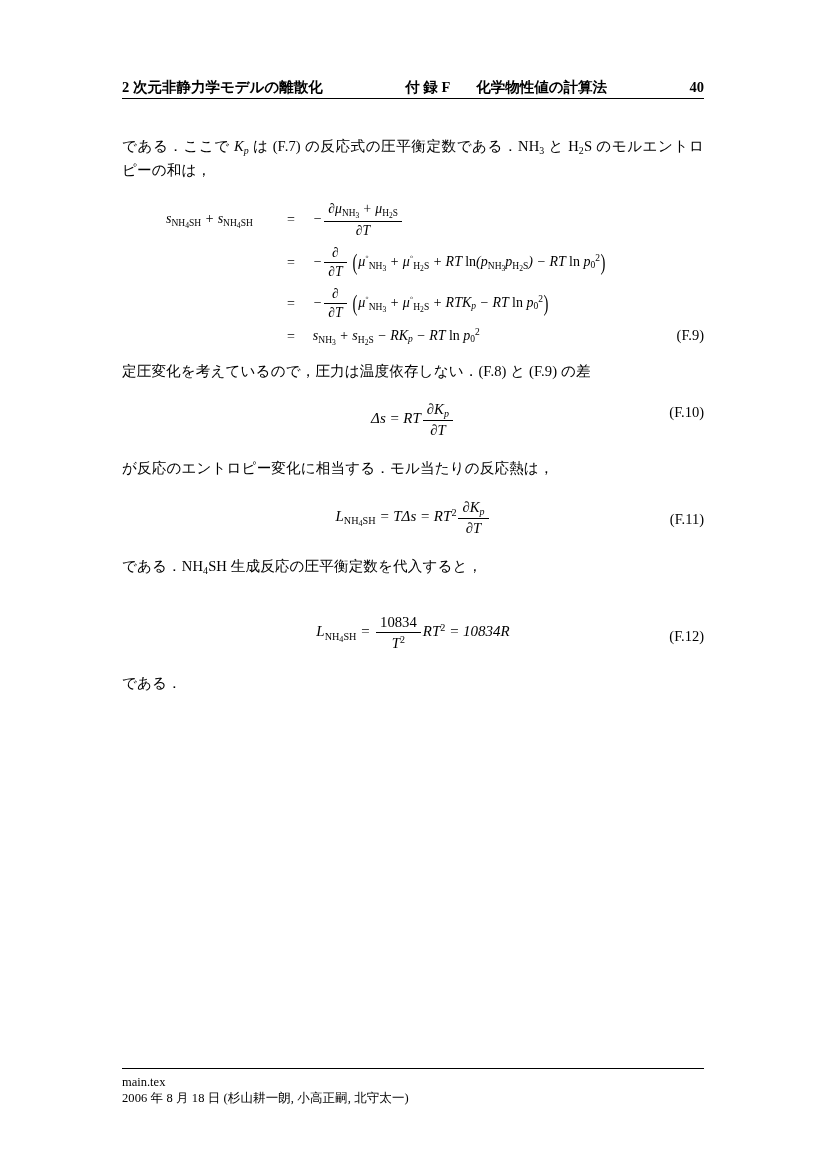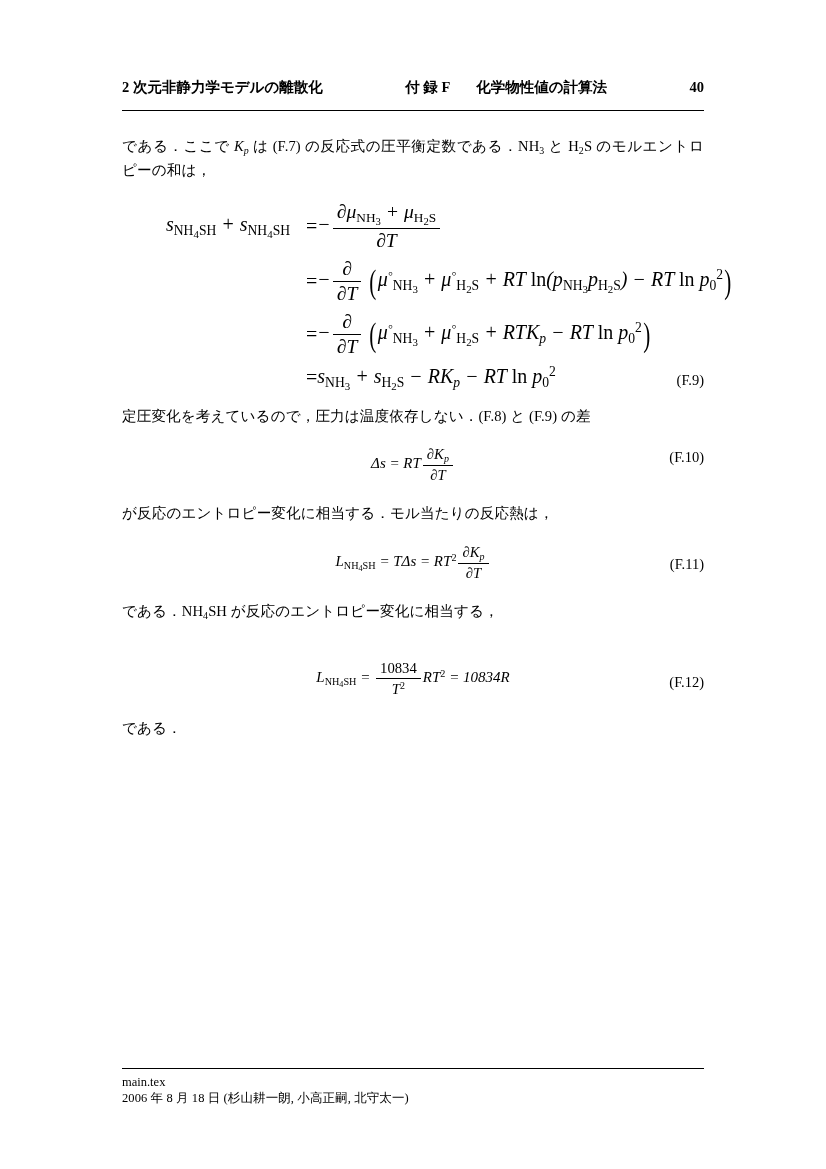--- a/index.html
+++ b/index.html
@@ -26,21 +26,21 @@
   .runhead {
     position: absolute;
     left: 122px;
     right: 122px;
     top: 78px;
     display: flex;
     align-items: baseline;
     font-size: 14.5px;
     font-weight: bold;
     border-bottom: 1.1px solid #000;
-    padding-bottom: 13px;
+    padding-bottom: 1px;
   }
   .runhead .left { white-space: nowrap; }
   .runhead .mid {
     flex: 1;
     text-align: center;
     white-space: nowrap;
   }
   .runhead .mid .sp { display: inline-block; width: 26px; }
   .runhead .right { white-space: nowrap; }
 
@@ -81,21 +81,21 @@
   }
 
   
   .align {
     margin: 16px 0 10px 0;
     position: relative;
   }
   .align table {
     border-collapse: collapse;
     margin: 0 auto 0 44px;
-    font-size: 20px;
+    font-size: 14px;
   }
   .align td {
     padding: 3px 0;
     vertical-align: middle;
     font-style: italic;
   }
   .align td.lhs { text-align: right; padding-right: 16px; white-space: nowrap; }
   .align td.rel { text-align: center; width: 44px; font-style: normal; }
   .align td.rhs { text-align: left; white-space: nowrap; }
 
@@ -204,21 +204,21 @@
 
     <p class="tx">が反応のエントロピー変化に相当する．モル当たりの反応熱は，</p>
 
     <div class="eqblock" style="margin-top:18px;margin-bottom:18px;">
       <div class="eqcenter">
         L<sub class="up">NH<sub class="up" style="font-size:0.8em">4</sub>SH</sub> = TΔs = RT<sup class="up">2</sup><span class="frac"><span class="num">∂K<sub>p</sub></span><span class="den">∂T</span></span>
       </div>
       <span class="eqno" style="top:12px;">(F.11)</span>
     </div>
 
-    <p class="tx"><span>である．NH</span><sub>4</sub><span>SH が反応のエントロピー変化に相当する，</span></p>
+    <p class="tx"><span>である．NH</span><sub>4</sub><span>SH 生成反応の圧平衡定数を代入すると，</span></p>
 
     <div class="eqblock" style="margin-top:36px;margin-bottom:20px;">
       <div class="eqcenter">
         L<sub class="up">NH<sub class="up" style="font-size:0.8em">4</sub>SH</sub> = <span class="frac"><span class="num up">10834</span><span class="den">T<sup class="up">2</sup></span></span>RT<sup class="up">2</sup> = 10834R
       </div>
       <span class="eqno" style="top:14px;">(F.12)</span>
     </div>
 
     <p class="tx" style="margin-top:18px;">である．</p>
 

